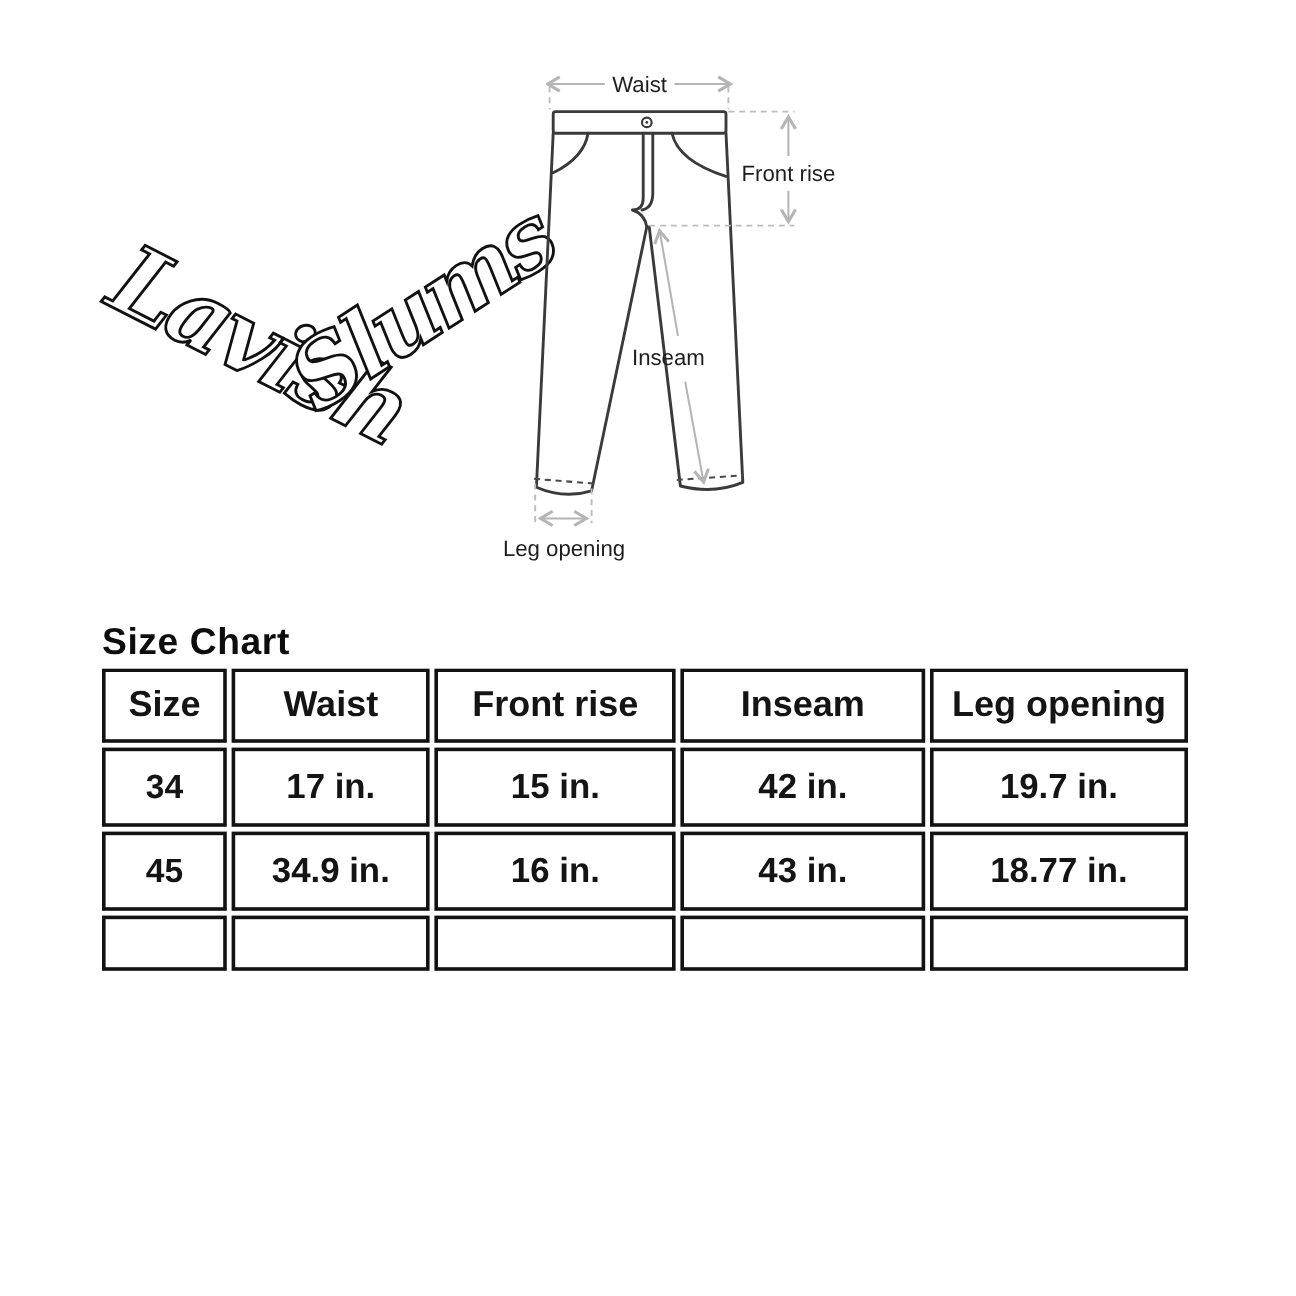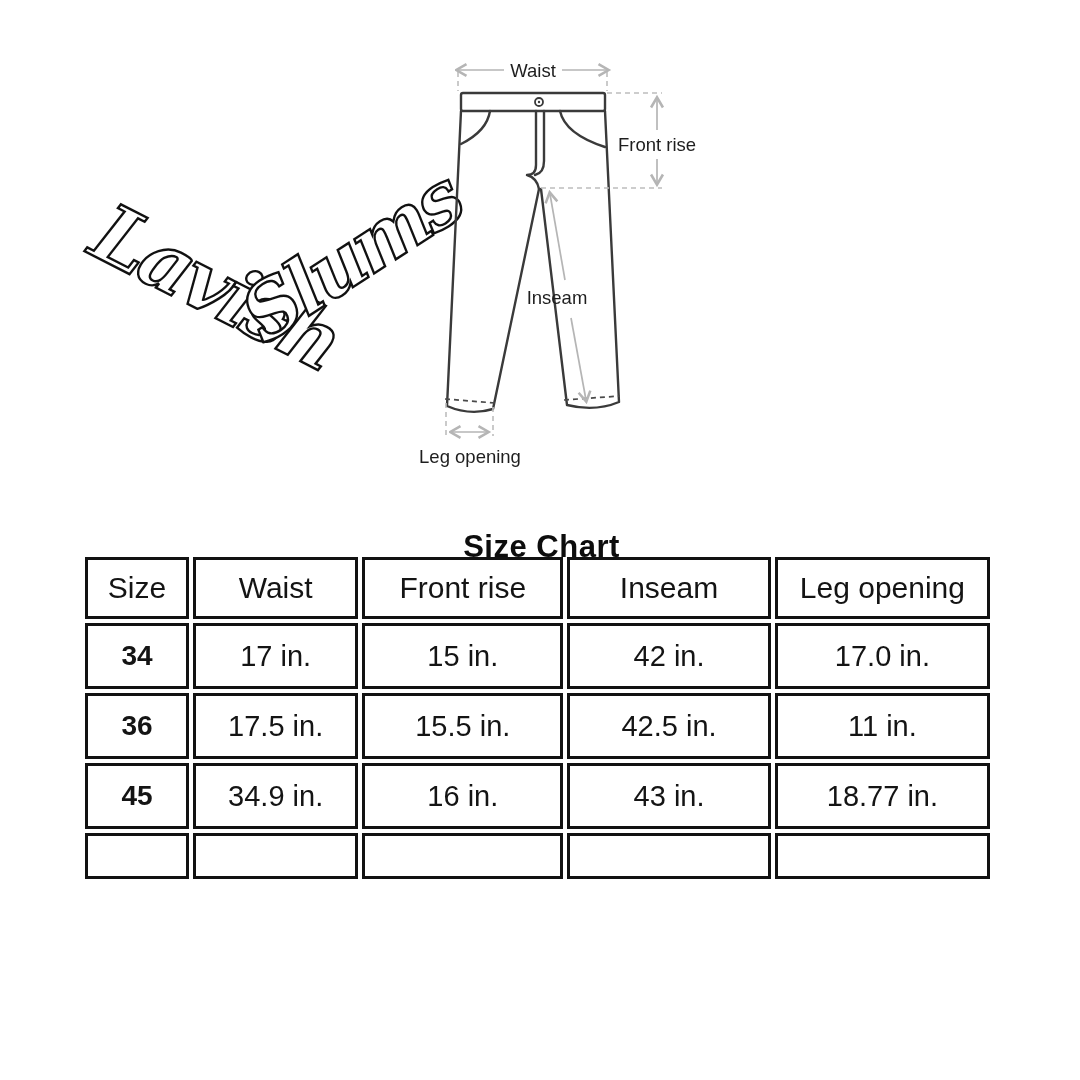--- a/index.html
+++ b/index.html
@@ -24,36 +24,35 @@
   .hem-dash{fill:none;stroke:#4a4a4a;stroke-width:1.7;stroke-dasharray:5 4;}
   .measure{fill:none;stroke:#b5b5b5;stroke-width:1.7;}
   .measure-dash{fill:none;stroke:#bdbdbd;stroke-width:1.6;stroke-dasharray:5 4;}
   .diagram-label{
     font-family:"Liberation Sans","DejaVu Sans",sans-serif;
     font-size:18.5px;fill:#1e1e1e;text-anchor:middle;
   }
   
   .chart-title{
     position:absolute;left:85px;top:517px;width:913px;
-    text-align:center;font-size:31px;font-weight:bold;color:#0d0d0d;
+    font-size:31px;font-weight:bold;color:#0d0d0d;
     letter-spacing:0.5px;
-    margin-top:12px;
   }
   .table-clip{
     position:absolute;left:85px;top:557px;width:913px;height:501px;
     overflow:hidden;
   }
   table.size-table{
     width:913px;table-layout:fixed;
     border-collapse:separate;border-spacing:4px;margin:-4px;
   }
   .size-table th,.size-table td{
     border:3px solid #121212;background:#ffffff;
     text-align:center;vertical-align:middle;
-    font-size:29px;color:#141414;font-weight:normal;
+    font-size:29px;color:#141414;font-weight:bold;
     padding:0 4px;overflow:hidden;white-space:nowrap;
   }
   .size-table th{height:56px;font-size:30px;}
   .size-table td{height:60px;}
   .size-table td.size-col{font-weight:bold;font-size:28px;}
   .size-table tr.stub-row td{height:40px;}
 </style>
 </head>
 <body>
 
@@ -129,28 +128,21 @@
           <th>Inseam</th>
           <th>Leg opening</th>
         </tr>
     </thead>
     <tbody>
         <tr>
           <td class="size-col">34</td>
           <td>17 in.</td>
           <td>15 in.</td>
           <td>42 in.</td>
-          <td>17.0 in.</td>
-        </tr>
-        <tr>
-          <td class="size-col">36</td>
-          <td>17.5 in.</td>
-          <td>15.5 in.</td>
-          <td>42.5 in.</td>
-          <td>11 in.</td>
+          <td>19.7 in.</td>
         </tr>
         <tr>
           <td class="size-col">45</td>
           <td>34.9 in.</td>
           <td>16 in.</td>
           <td>43 in.</td>
           <td>18.77 in.</td>
         </tr>
         <tr class="stub-row">
           <td></td>

